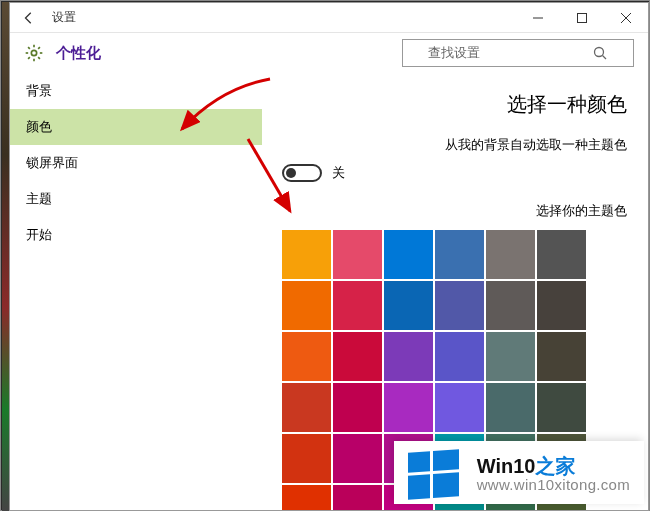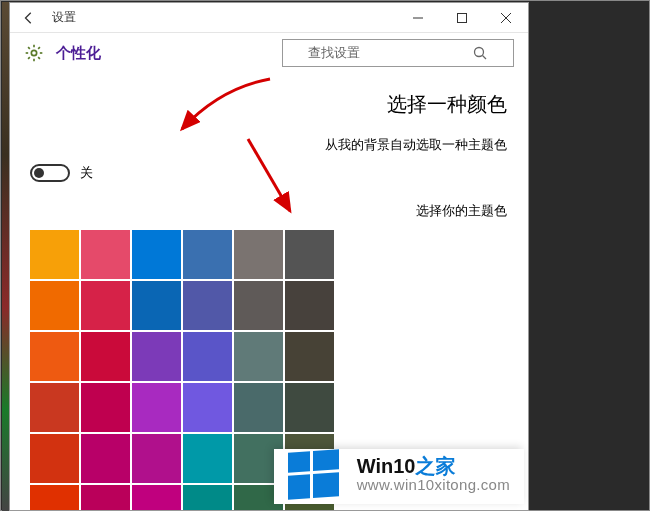--- a/index.html
+++ b/index.html
@@ -1,19 +1,19 @@
 <!DOCTYPE html>
 <html><head>
 <meta charset="utf-8">
 <style>
   * { box-sizing: border-box; margin: 0; padding: 0; }
   html, body { width: 650px; height: 511px; font-family: "Microsoft YaHei", "Segoe UI", sans-serif; background:#2a2a2a; overflow:hidden; }
   .frame { position:absolute; left:0; top:0; width:650px; height:511px; border:1px solid #888; }
   .desktop-strip { position:absolute; left:1px; top:1px; width:7px; height:509px; background:linear-gradient(#5a4a34,#3a3020 30%,#8a2a2a 60%,#1a7a2a 80%,#444); }
-  .window { position:absolute; left:8px; top:1px; width:520px; height:509px; background:#fff; border:1px solid #999; }
+  .window { position:absolute; left:8px; top:1px; width:640px; height:509px; background:#fff; border:1px solid #999; }
   
   .titlebar { height:30px; display:flex; align-items:center; justify-content:space-between; border-bottom:1px solid #e5e5e5; font-size:12px; color:#333; }
   .titlebar-left { display:flex; align-items:center; gap:14px; padding-left:10px; }
   .back-btn { width:18px; height:18px; display:flex; align-items:center; justify-content:center; color:#333; }
   .titlebar-controls { display:flex; }
   .ctl { width:44px; height:30px; display:flex; align-items:center; justify-content:center; color:#333; }
   
   .header-row { height:40px; display:flex; align-items:center; justify-content:space-between; padding:0 14px; }
   .header-left { display:flex; align-items:center; gap:12px; }
   .gear { width:20px; height:20px; color:#5a7a2a; }
@@ -32,21 +32,21 @@
   .toggle-row { display:flex; align-items:center; gap:10px; margin-bottom:20px; }
   .toggle { width:40px; height:18px; border:2px solid #333; border-radius:10px; position:relative; background:#fff; }
   .toggle .knob { position:absolute; left:2px; top:2px; width:10px; height:10px; border-radius:50%; background:#333; }
   .toggle-label { font-size:13px; }
   .palette { display:grid; grid-template-columns:repeat(6, 49px); grid-auto-rows:49px; gap:2px; }
   .sw { width:49px; height:49px; }
   
   .arrow1 { position:absolute; left:160px; top:70px; pointer-events:none; }
   .arrow2 { position:absolute; left:218px; top:130px; pointer-events:none; }
   
-  .watermark { position:absolute; right:4px; bottom:6px; background:#fff; padding:2px 14px 6px 14px; box-shadow:-2px -2px 8px rgba(0,0,0,0.15); display:flex; align-items:center; gap:18px; }
+  .watermark { position:absolute; right:4px; bottom:6px; background:#fff; padding:10px 14px 6px 14px; box-shadow:-2px -2px 8px rgba(0,0,0,0.15); display:flex; align-items:center; gap:18px; }
   .win-logo { display:grid; grid-template-columns:22px 26px; grid-template-rows:20px 24px; gap:3px; transform:skewY(-4deg); }
   .win-logo div { background:#0a7cd8; }
   .wm-text .t1 { font-size:20px; font-weight:bold; color:#111; line-height:1; }
   .wm-text .t1 b { color:#0a7cd8; font-weight:bold; }
   .wm-text .t2 { font-size:15px; color:#888; letter-spacing:0.3px; }
 </style>
 </head>
 <body>
 
 <div class="frame">
@@ -101,20 +101,27 @@
       <div class="search-box">
         <span class="ph" textcontent="查找设置">查找设置</span>
         <svg class="search-icon" viewBox="0 0 16 16">
           <circle cx="7" cy="7" r="4.5" stroke="#666" stroke-width="1.3" fill="none"></circle>
           <line x1="10.5" y1="10.5" x2="14" y2="14" stroke="#666" stroke-width="1.3"></line>
         </svg>
       </div>
     </div>
 
     <div class="body">
+      <div class="sidebar" id="sidebar">
+          <div class="sidebar-item">背景</div>
+          <div class="sidebar-item selected">颜色</div>
+          <div class="sidebar-item">锁屏界面</div>
+          <div class="sidebar-item">主题</div>
+          <div class="sidebar-item">开始</div>
+        </div>
 
       <div class="content">
         <h1>选择一种颜色</h1>
         <div class="sub">从我的背景自动选取一种主题色</div>
         <div class="toggle-row">
           <div class="toggle">
             <div class="knob"></div>
           </div>
           <span class="toggle-label">关</span>
         </div>

